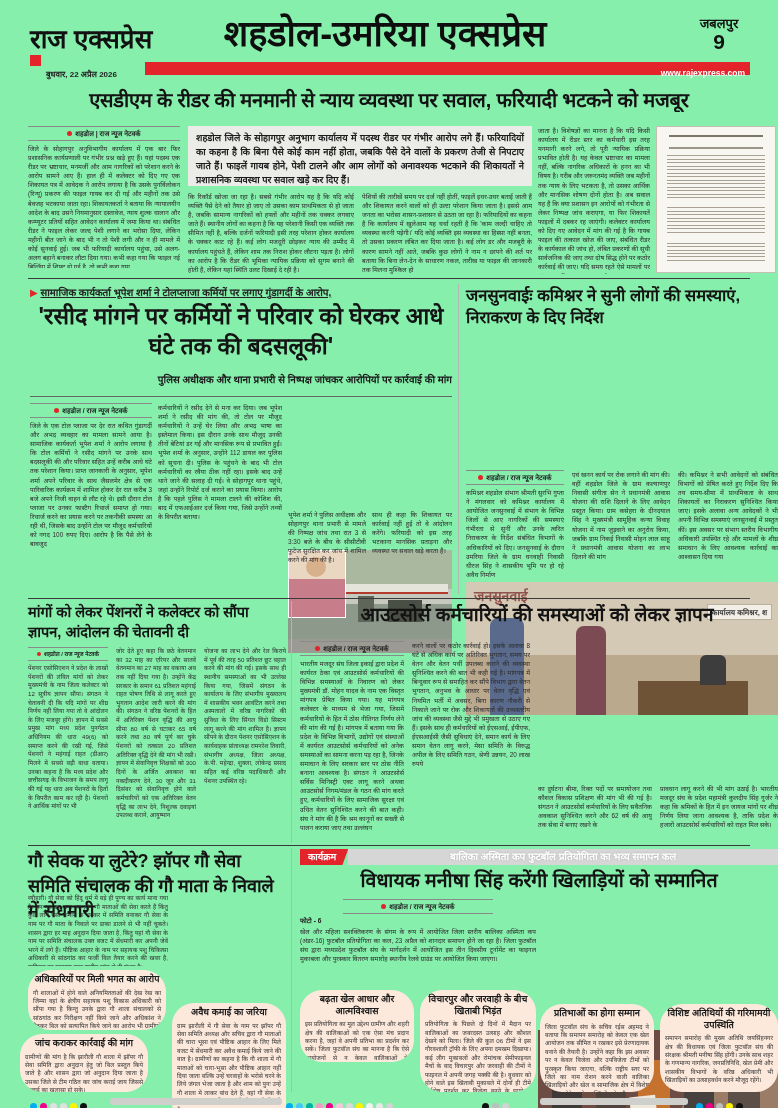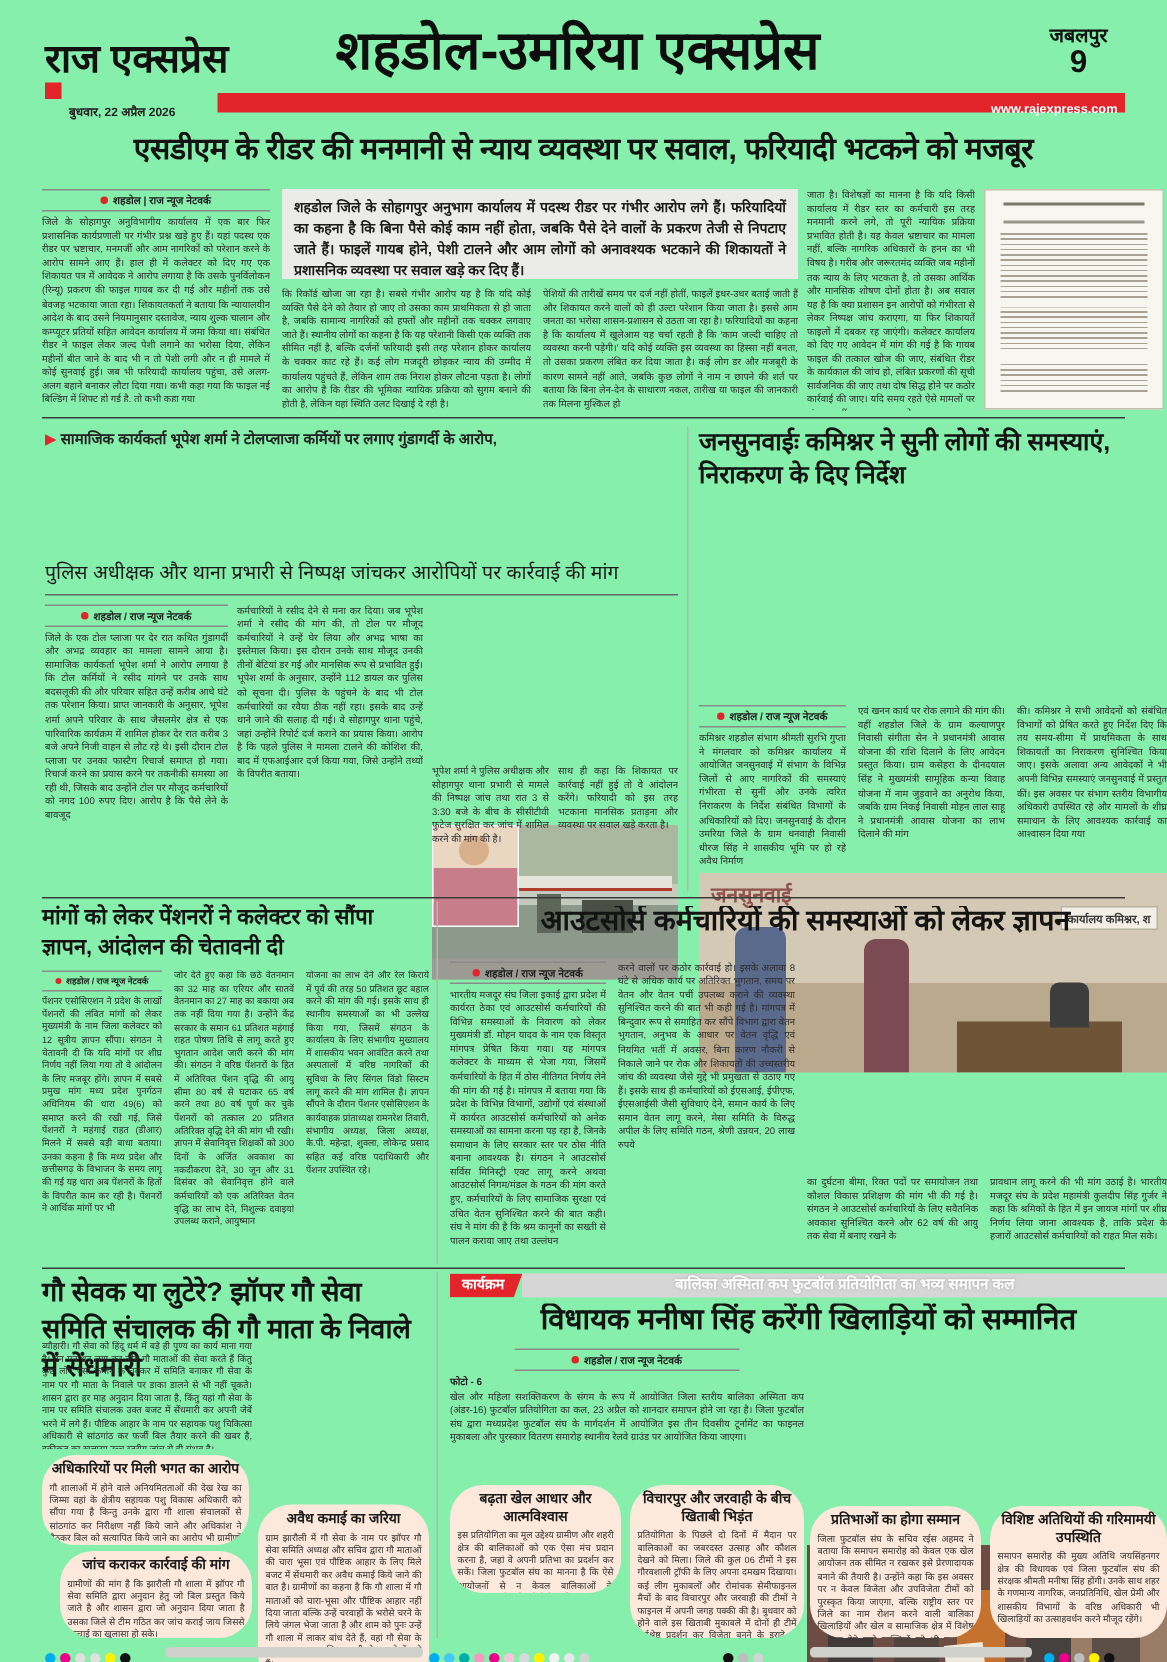--- a/index.html
+++ b/index.html
@@ -64,23 +64,24 @@
          repeating-linear-gradient(to bottom,#8d olive 0,transparent 0);border-top:2px solid #7b7668;border-bottom:2px solid #9b968a;"></div>
     <div class="letterlines" style="top:26px;height:46px;"></div>
     <div class="letterlines" style="top:78px;height:30px;"></div>
     <div class="letterlines" style="top:113px;height:22px;"></div>
   </div>
 
   <div class="hr" style="left:28px;top:278px;width:722px;"></div>
 
   <div class="abs" style="left:30px;top:285px;width:422px;font-size:10px;font-weight:bold;color:#222;">
     <span style="color:#e3252b;">▶ </span>
-    <span style="">सामाजिक कार्यकर्ता भूपेश शर्मा ने टोलप्लाजा कर्मियों पर लगाए गुंडागर्दी के आरोप,</span>
-  </div>
-  <div class="abs" style="left:30px;top:372px;width:422px;font-size:13px;font-weight:400;color:#1a1a1a;">पुलिस अधीक्षक और थाना प्रभारी से निष्पक्ष जांचकर आरोपियों पर कार्रवाई की मांग</div>
+    <span style="text-decoration:underline;">सामाजिक कार्यकर्ता भूपेश शर्मा ने टोलप्लाजा कर्मियों पर लगाए गुंडागर्दी के आरोप,</span>
+  </div>
+  <div class="abs hl" style="left:30px;top:302px;width:422px;font-size:23px;line-height:1.3;text-align:center;">'रसीद मांगने पर कर्मियों ने परिवार को घेरकर आधे घंटे तक की बदसलूकी'</div>
+  <div class="abs" style="left:30px;top:372px;width:422px;font-size:10px;font-weight:700;color:#1a1a1a;text-align:right;">पुलिस अधीक्षक और थाना प्रभारी से निष्पक्ष जांचकर आरोपियों पर कार्रवाई की मांग</div>
   <div class="hr" style="left:30px;top:396px;width:422px;background:#666;"></div>
 
   <div class="abs" style="left:30px;top:403px;width:122px;height:190px;">
     <div class="byl">
       <span class="rd"></span>
       <span>शहडोल / राज न्यूज नेटवर्क</span>
     </div>
     <div class="t" style="height:168px;">जिले के एक टोल प्लाजा पर देर रात कथित गुंडागर्दी और अभद्र व्यवहार का मामला सामने आया है। सामाजिक कार्यकर्ता भूपेश शर्मा ने आरोप लगाया है कि टोल कर्मियों ने रसीद मांगने पर उनके साथ बदसलूकी की और परिवार सहित उन्हें करीब आधे घंटे तक परेशान किया। प्राप्त जानकारी के अनुसार, भूपेश शर्मा अपने परिवार के साथ जैसलमेर क्षेत्र से एक पारिवारिक कार्यक्रम में शामिल होकर देर रात करीब 3 बजे अपने निजी वाहन से लौट रहे थे। इसी दौरान टोल प्लाजा पर उनका फास्टैग रिचार्ज समाप्त हो गया। रिचार्ज करने का प्रयास करने पर तकनीकी समस्या आ रही थी, जिसके बाद उन्होंने टोल पर मौजूद कर्मचारियों को नगद 100 रुपए दिए। आरोप है कि पैसे लेने के बावजूद</div>
   </div>
   <div class="abs" style="left:158px;top:403px;width:124px;height:190px;">
@@ -180,21 +181,21 @@
 
   <div class="abs hl" style="left:28px;top:849px;width:258px;font-size:18px;line-height:1.4;">गौ सेवक या लुटेरे? झॉपर गौ सेवा समिति संचालक की गौ माता के निवाले में सेंधमारी</div>
   <div class="abs" style="left:28px;top:894px;width:140px;height:72px;">
     <div class="t" style="font-size:6.1px;">ब्यौहारी। गौ सेवा को हिंदू धर्म में बड़े ही पुण्य का कार्य माना गया है। तन मन धन लगा कर लोग गौ माताओं की सेवा करते हैं किंतु कुछ लोग पैसा कमाने के चक्कर में समिति बनाकर गौ सेवा के नाम पर गौ माता के निवाले पर डाका डालने से भी नहीं चूकते। शासन द्वारा हर माह अनुदान दिया जाता है, किंतु यहां गौ सेवा के नाम पर समिति संचालक उक्त बजट में सेंधमारी कर अपनी जेबें भरने में लगे हैं। पौष्टिक आहार के नाम पर सहायक पशु चिकित्सा अधिकारी से सांठगांठ कर फर्जी बिल तैयार करने की खबर है, हकीकत का खुलासा उच्च स्तरीय जांच से ही संभव है।</div>
   </div>
 
   <div class="abs bx" style="left:28px;top:970px;width:138px;height:60px;">
     <h4>अधिकारियों पर मिली भगत का आरोप</h4>
     <p>गौ शालाओं में होने वाले अनियमितताओं की देख रेख का जिम्मा वहां के क्षेत्रीय सहायक पशु विकास अधिकारी को सौंपा गया है किन्तु उनके द्वारा गौ शाला संचालकों से सांठगांठ कर निरीक्षण नहीं किये जाने और अधिकांश ने बैठकर बिल को सत्यापित किये जाने का आरोप भी ग्रामीणों ने लगाया है।</p>
   </div>
-  <div class="abs bx" style="left:40px;top:1034px;width:128px;height:58px;">
+  <div class="abs bx" style="left:20px;top:1034px;width:128px;height:58px;">
     <h4>जांच कराकर कार्रवाई की मांग</h4>
     <p>ग्रामीणों की मांग है कि झारौली गौ शाला में झॉपर गौ सेवा समिति द्वारा अनुदान हेतु जो बिल प्रस्तुत किये जाते है और शासन द्वारा जो अनुदान दिया जाता है उसका जिले से टीम गठित कर जांच कराई जाय जिससे सच्चाई का खुलासा हो सके।</p>
   </div>
   <div class="abs bx" style="left:172px;top:1003px;width:114px;height:122px;">
     <h4>अवैध कमाई का जरिया</h4>
     <p>ग्राम झारौली में गौ सेवा के नाम पर झॉपर गौ सेवा समिति अध्यक्ष और सचिव द्वारा गौ माताओं की चारा भूसा एवं पौष्टिक आहार के लिए मिले बजट में सेंधमारी कर अवैध कमाई किये जाने की बात है। ग्रामीणों का कहना है कि गौ शाला में गौ माताओं को चारा-भूसा और पौष्टिक आहार नहीं दिया जाता बल्कि उन्हें चरवाहों के भरोसे चरने के लिये जंगल भेजा जाता है और शाम को पुनः उन्हें गौ शाला में लाकर बांध देते हैं, वहां गौ सेवा के नाम पर अध्यक्ष सचिव अपनी जेब भरने में लगे हैं।</p>
   </div>
 
   <div class="vr" style="left:291px;top:848px;height:244px;"></div>
 

